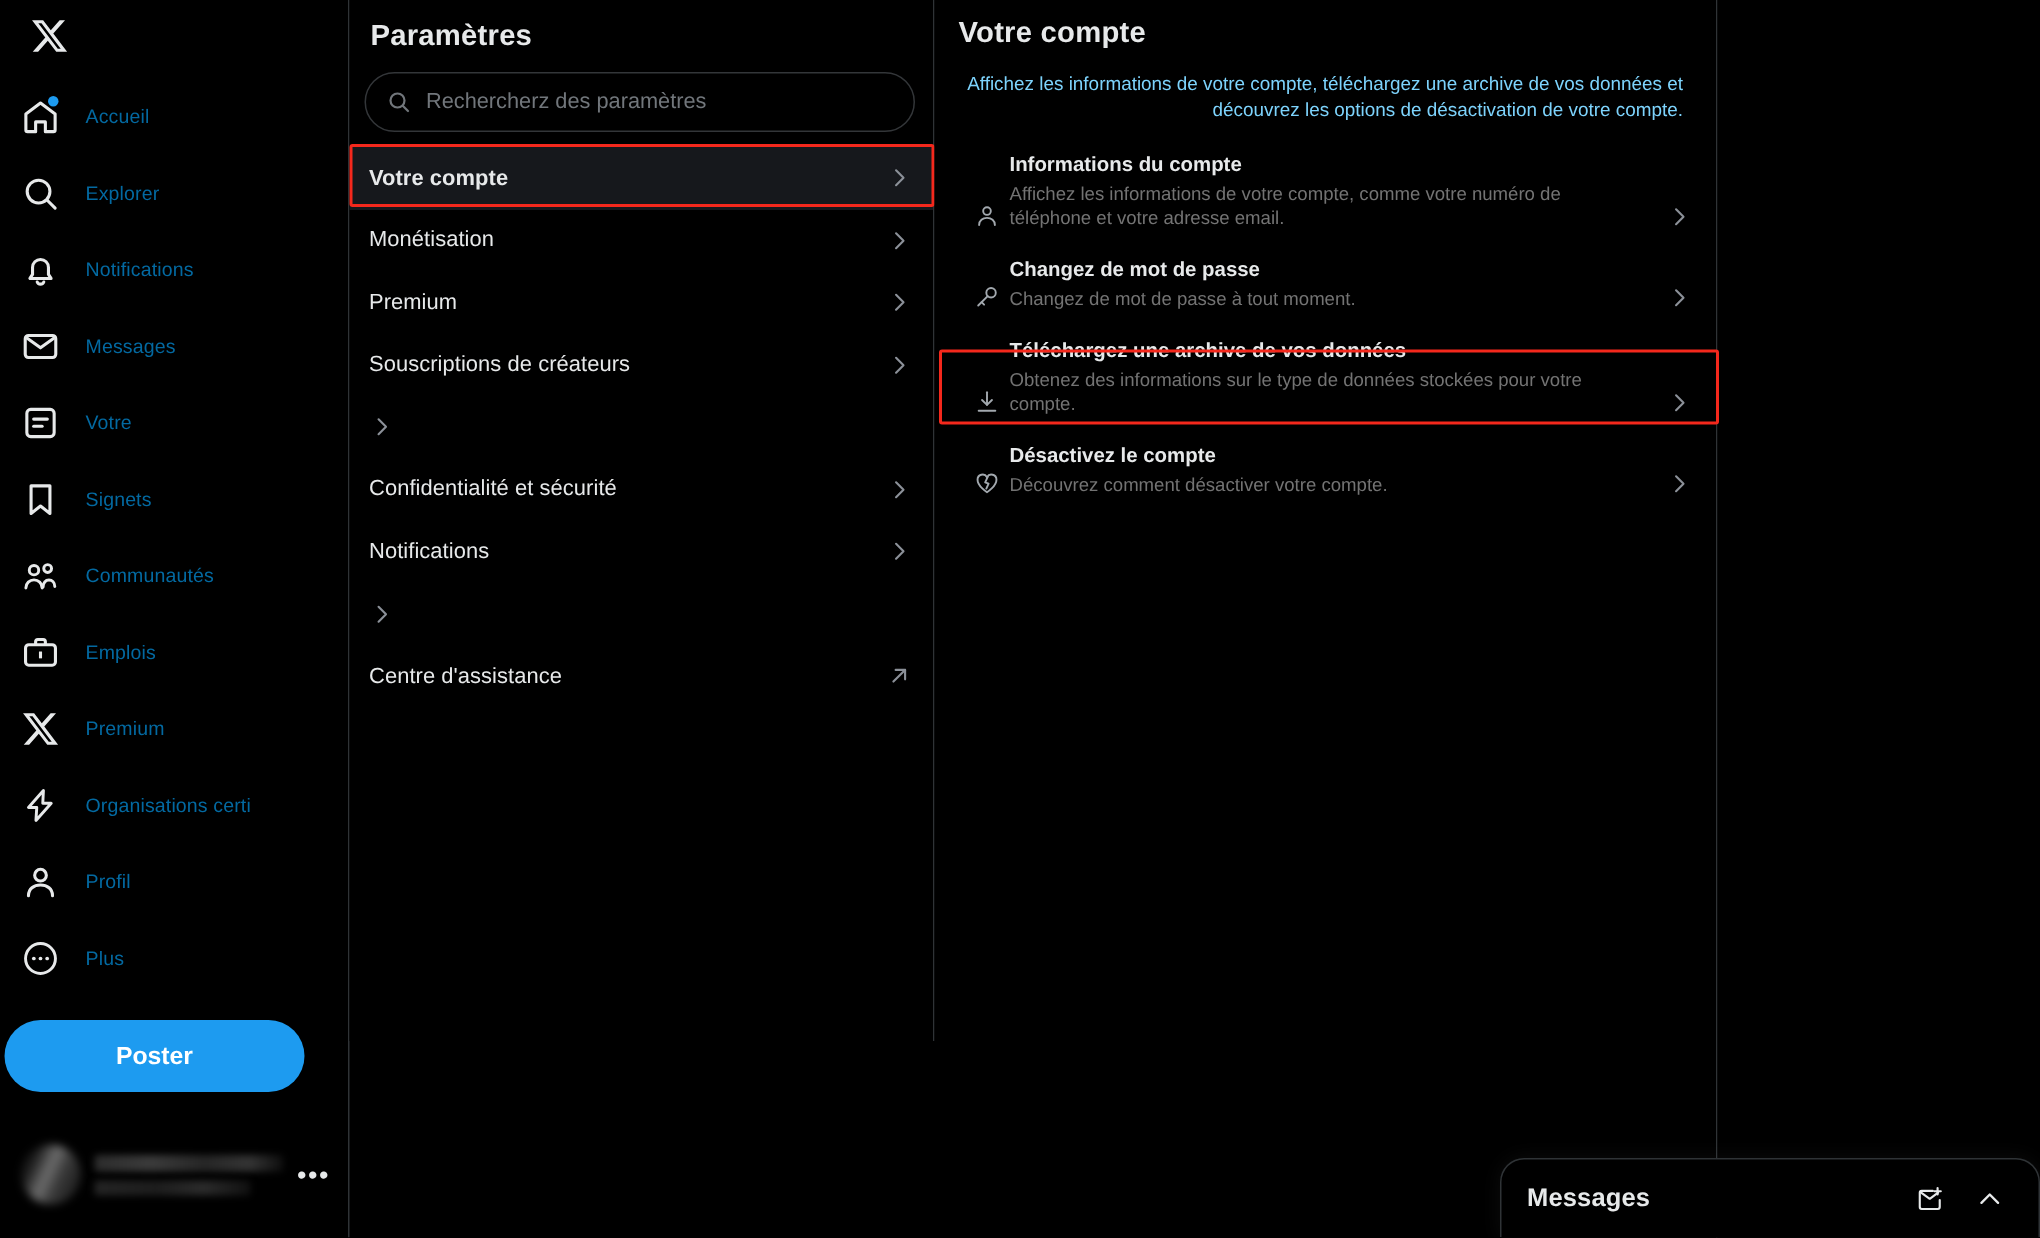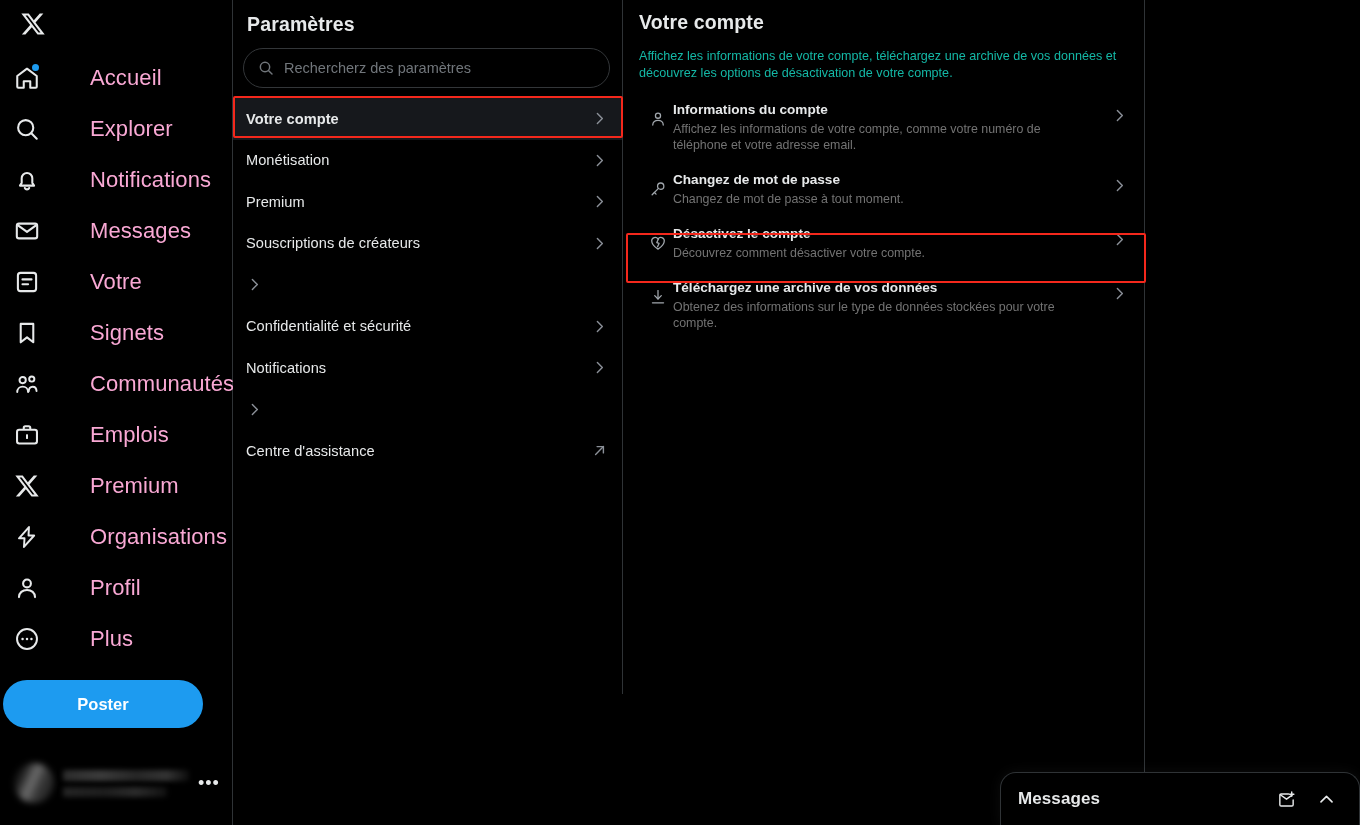--- a/index.html
+++ b/index.html
@@ -32,22 +32,22 @@
   .nav-list { display: flex; flex-direction: column; padding-left: 4px; }
   .nav-item {
     display: flex; align-items: center; gap: 17px;
     height: 51px; padding: 0 12px 0 10px;
     border-radius: 9999px; width: max-content; max-width: 215px;
     cursor: pointer; position: relative;
   }
   .nav-icon { width: 26px; height: 26px; flex: 0 0 26px; position: relative; display:block; }
   .nav-icon svg { width: 26px; height: 26px; display: block; }
   .nav-label {
-    color: #f9a8d4; font-size: 22px; line-height: 24px;
-    white-space: nowrap; letter-spacing: 0.1px; margin-left: 33px;
+    color: #0369a1; font-size: 13px; line-height: 24px;
+    white-space: nowrap; letter-spacing: 0.1px;
   }
   .badge-dot {
     position: absolute; top: -1px; right: 1px;
     width: 7px; height: 7px; border-radius: 50%;
     background: #1d9bf0;
   }
   .post-btn {
     margin: 16px 0 0 3px;
     width: 200px; height: 48px; border-radius: 9999px;
     background: #1d9bf0; color: #fff;
@@ -128,25 +128,26 @@
   .detail-col {
     width: 522px; flex: 0 0 522px; height: 825px;
     border-right: 1px solid #2f3336;
     background: #000; position: relative;
   }
   .detail-title {
     color: #e7e9ea; font-size: 19.5px; font-weight: bold;
     padding: 11px 16px 0 16px; letter-spacing: 0.15px;
   }
   .detail-desc {
-    color: #14b8a6; font-size: 12.6px; line-height: 17px;
+    color: #7dd3fc; font-size: 12.6px; line-height: 17px;
     padding: 14px 22px 10px 16px;
+    text-align: right;
   }
   .option-row {
-    display: flex; align-items: flex-start; gap: 0;
+    display: flex; align-items: flex-end; gap: 0;
     padding: 9px 14px 9px 16px; cursor: pointer; position: relative;
     min-height: 52px;
   }
   .opt-icon {
     width: 34px; flex: 0 0 34px; display: flex;
     align-items: center; justify-content: flex-start;
     padding-top: 9px; padding-left: 10px;
   }
   .opt-icon svg { width: 18px; height: 18px; display: block; }
   .opt-text { flex: 1; display: flex; flex-direction: column; gap: 2px; padding-right: 10px; }
@@ -465,46 +466,46 @@
       <span class="opt-chevron">
         <svg viewBox="0 0 24 24" fill="none" stroke="#8b9098" stroke-width="2" stroke-linecap="round" stroke-linejoin="round">
             <polyline points="9,5 16,12 9,19"></polyline>
           </svg>
       </span>
     </div>
 
     <div class="option-row">
       <span class="opt-icon">
         <svg viewBox="0 0 24 24" fill="none" stroke="#a2a8ae" stroke-width="1.7" stroke-linecap="round" stroke-linejoin="round">
+            <line x1="12" y1="3.4" x2="12" y2="14.4"></line>
+            <polyline points="7.6,10.2 12,14.6 16.4,10.2"></polyline>
+            <line x1="4.6" y1="19.8" x2="19.4" y2="19.8"></line>
+          </svg>
+      </span>
+      <span class="opt-text">
+        <span class="opt-title">Téléchargez une archive de vos données</span>
+        <span class="opt-sub">Obtenez des informations sur le type de données stockées pour votre compte.</span>
+      </span>
+      <span class="opt-chevron">
+        <svg viewBox="0 0 24 24" fill="none" stroke="#8b9098" stroke-width="2" stroke-linecap="round" stroke-linejoin="round">
+            <polyline points="9,5 16,12 9,19"></polyline>
+          </svg>
+      </span>
+    </div>
+
+    <div class="option-row">
+      <span class="opt-icon">
+        <svg viewBox="0 0 24 24" fill="none" stroke="#a2a8ae" stroke-width="1.7" stroke-linecap="round" stroke-linejoin="round">
             <path d="M12 20.2S3.6 14.9 3.6 9.1a4.5 4.5 0 0 1 8.4-2.3 4.5 4.5 0 0 1 8.4 2.3c0 5.8-8.4 11.1-8.4 11.1z"></path>
             <polyline points="12.6,6.6 10.4,11.4 13.4,12.6 11.4,17"></polyline>
           </svg>
       </span>
       <span class="opt-text">
         <span class="opt-title">Désactivez le compte</span>
         <span class="opt-sub">Découvrez comment désactiver votre compte.</span>
-      </span>
-      <span class="opt-chevron">
-        <svg viewBox="0 0 24 24" fill="none" stroke="#8b9098" stroke-width="2" stroke-linecap="round" stroke-linejoin="round">
-            <polyline points="9,5 16,12 9,19"></polyline>
-          </svg>
-      </span>
-    </div>
-
-    <div class="option-row">
-      <span class="opt-icon">
-        <svg viewBox="0 0 24 24" fill="none" stroke="#a2a8ae" stroke-width="1.7" stroke-linecap="round" stroke-linejoin="round">
-            <line x1="12" y1="3.4" x2="12" y2="14.4"></line>
-            <polyline points="7.6,10.2 12,14.6 16.4,10.2"></polyline>
-            <line x1="4.6" y1="19.8" x2="19.4" y2="19.8"></line>
-          </svg>
-      </span>
-      <span class="opt-text">
-        <span class="opt-title">Téléchargez une archive de vos données</span>
-        <span class="opt-sub">Obtenez des informations sur le type de données stockées pour votre compte.</span>
       </span>
       <span class="opt-chevron">
         <svg viewBox="0 0 24 24" fill="none" stroke="#8b9098" stroke-width="2" stroke-linecap="round" stroke-linejoin="round">
             <polyline points="9,5 16,12 9,19"></polyline>
           </svg>
       </span>
     </div>
   </section>
 
   <section class="right-col">

